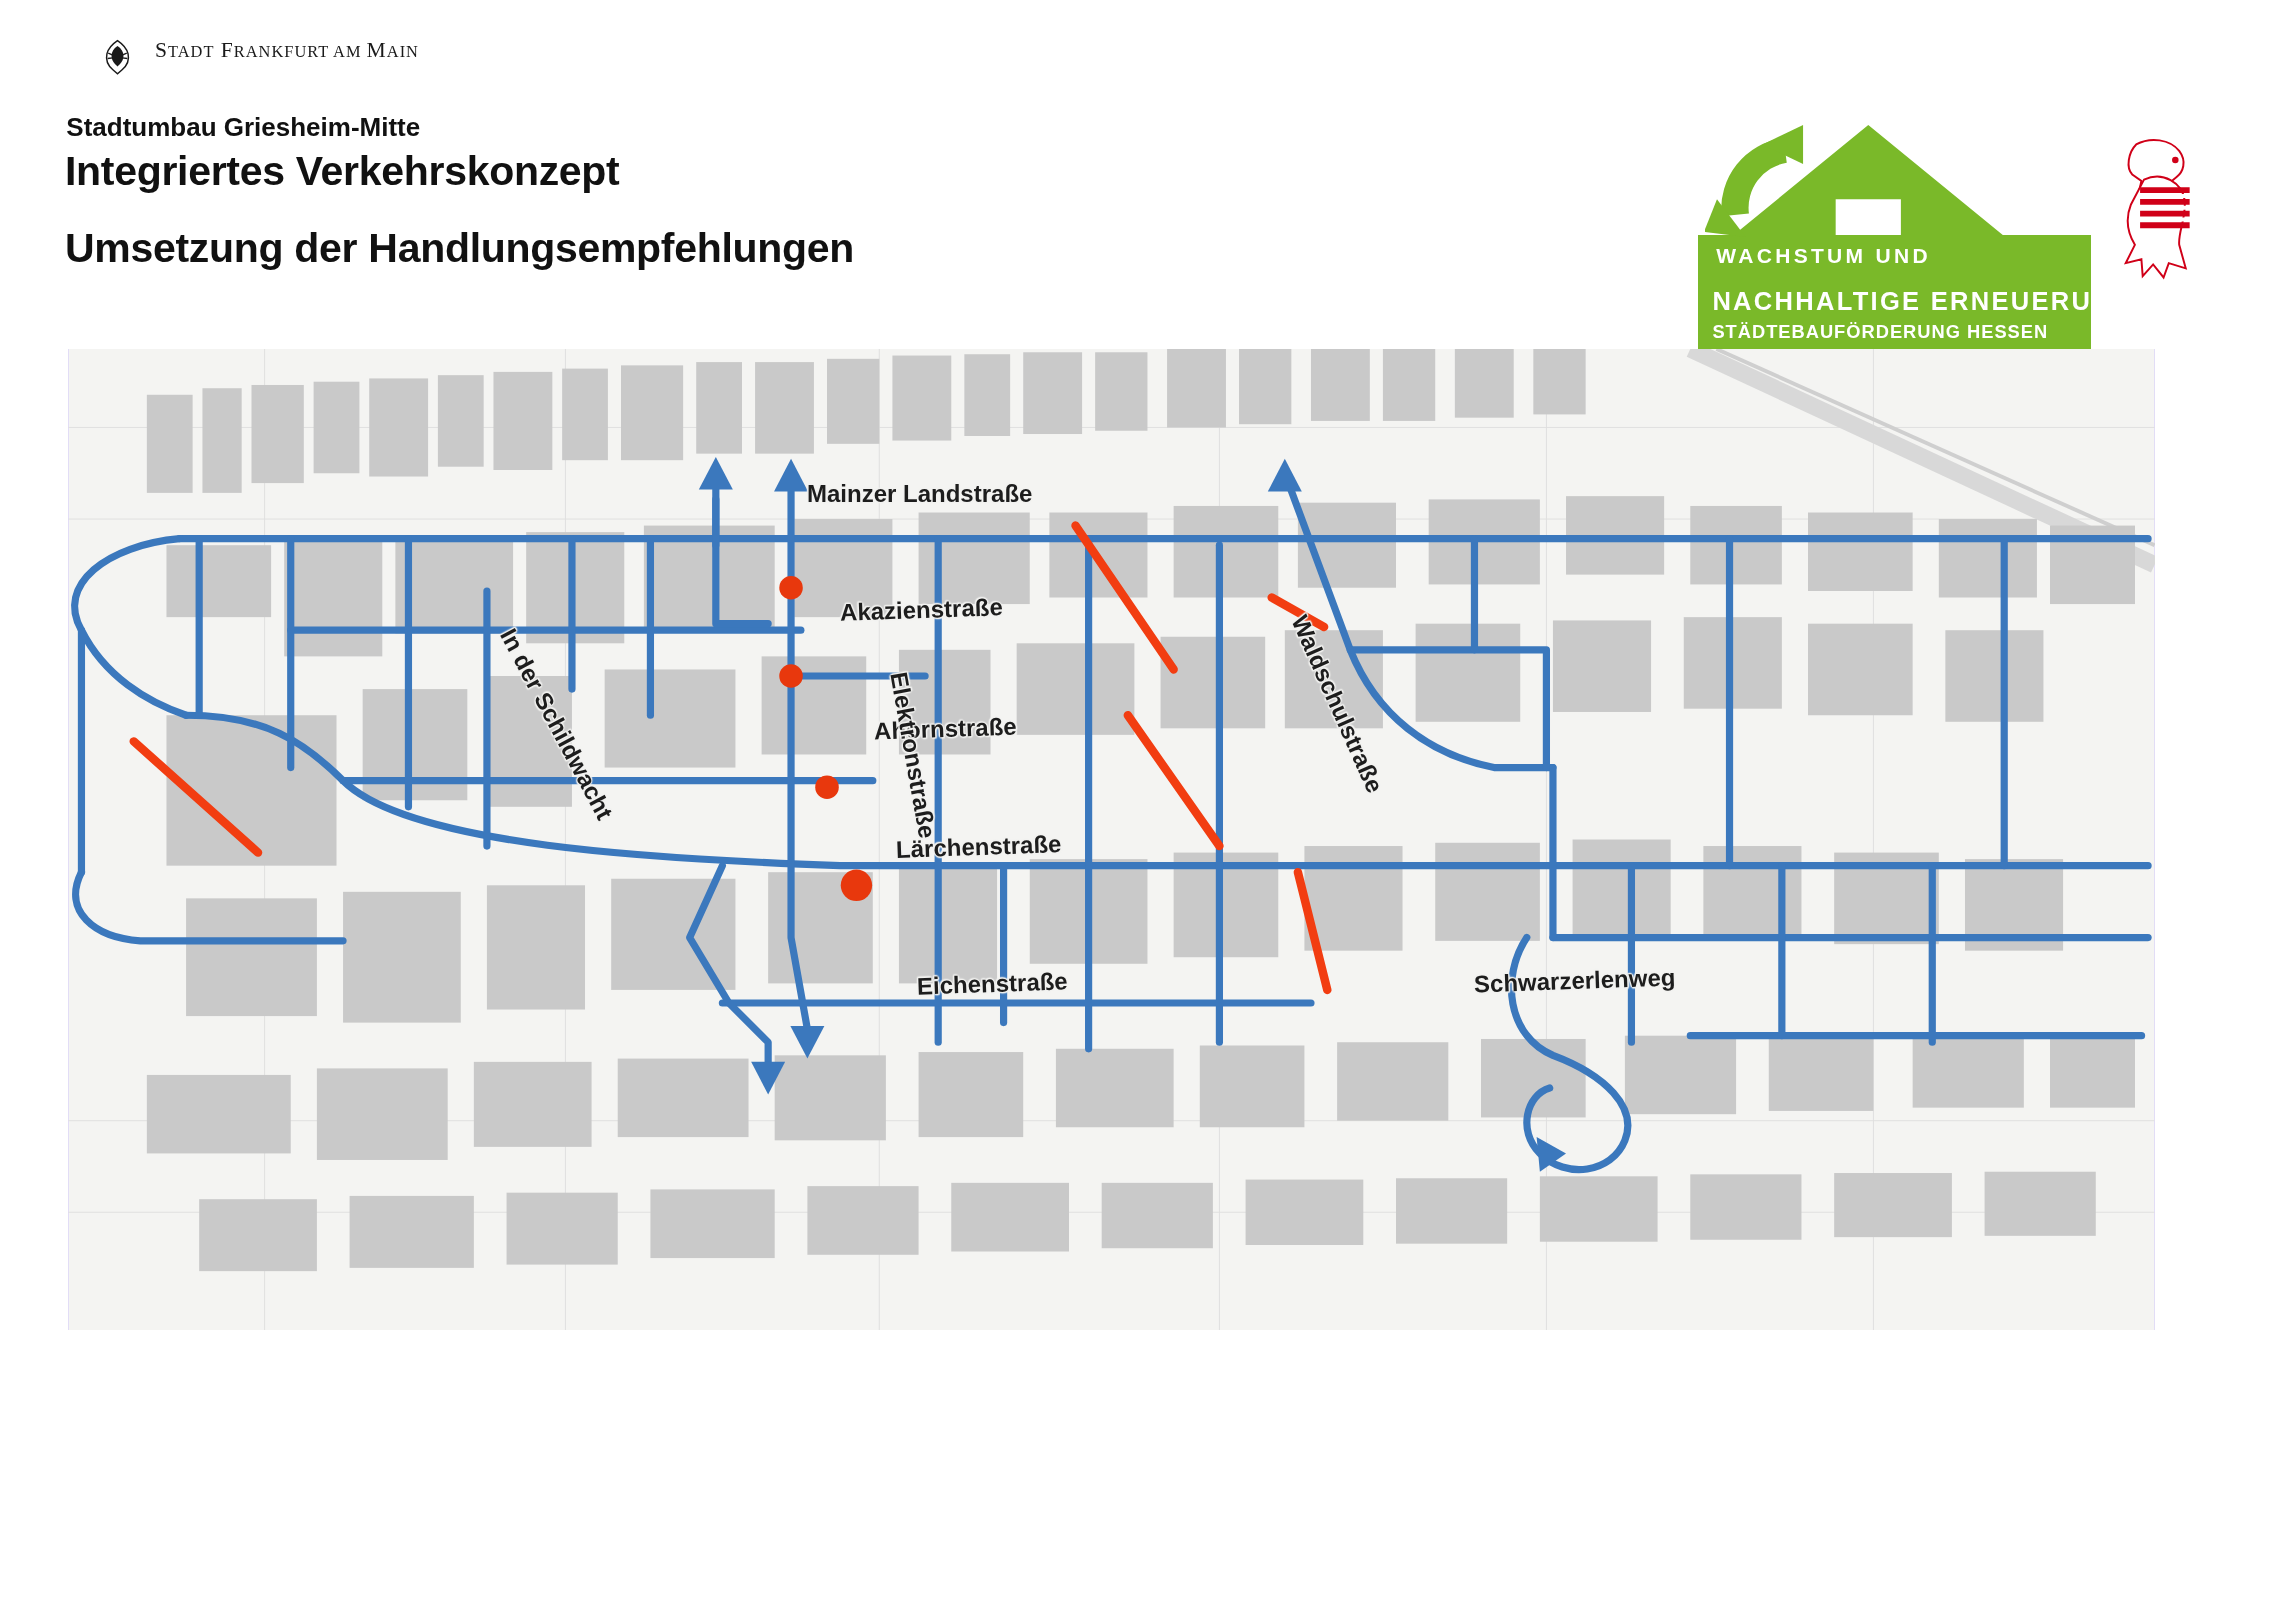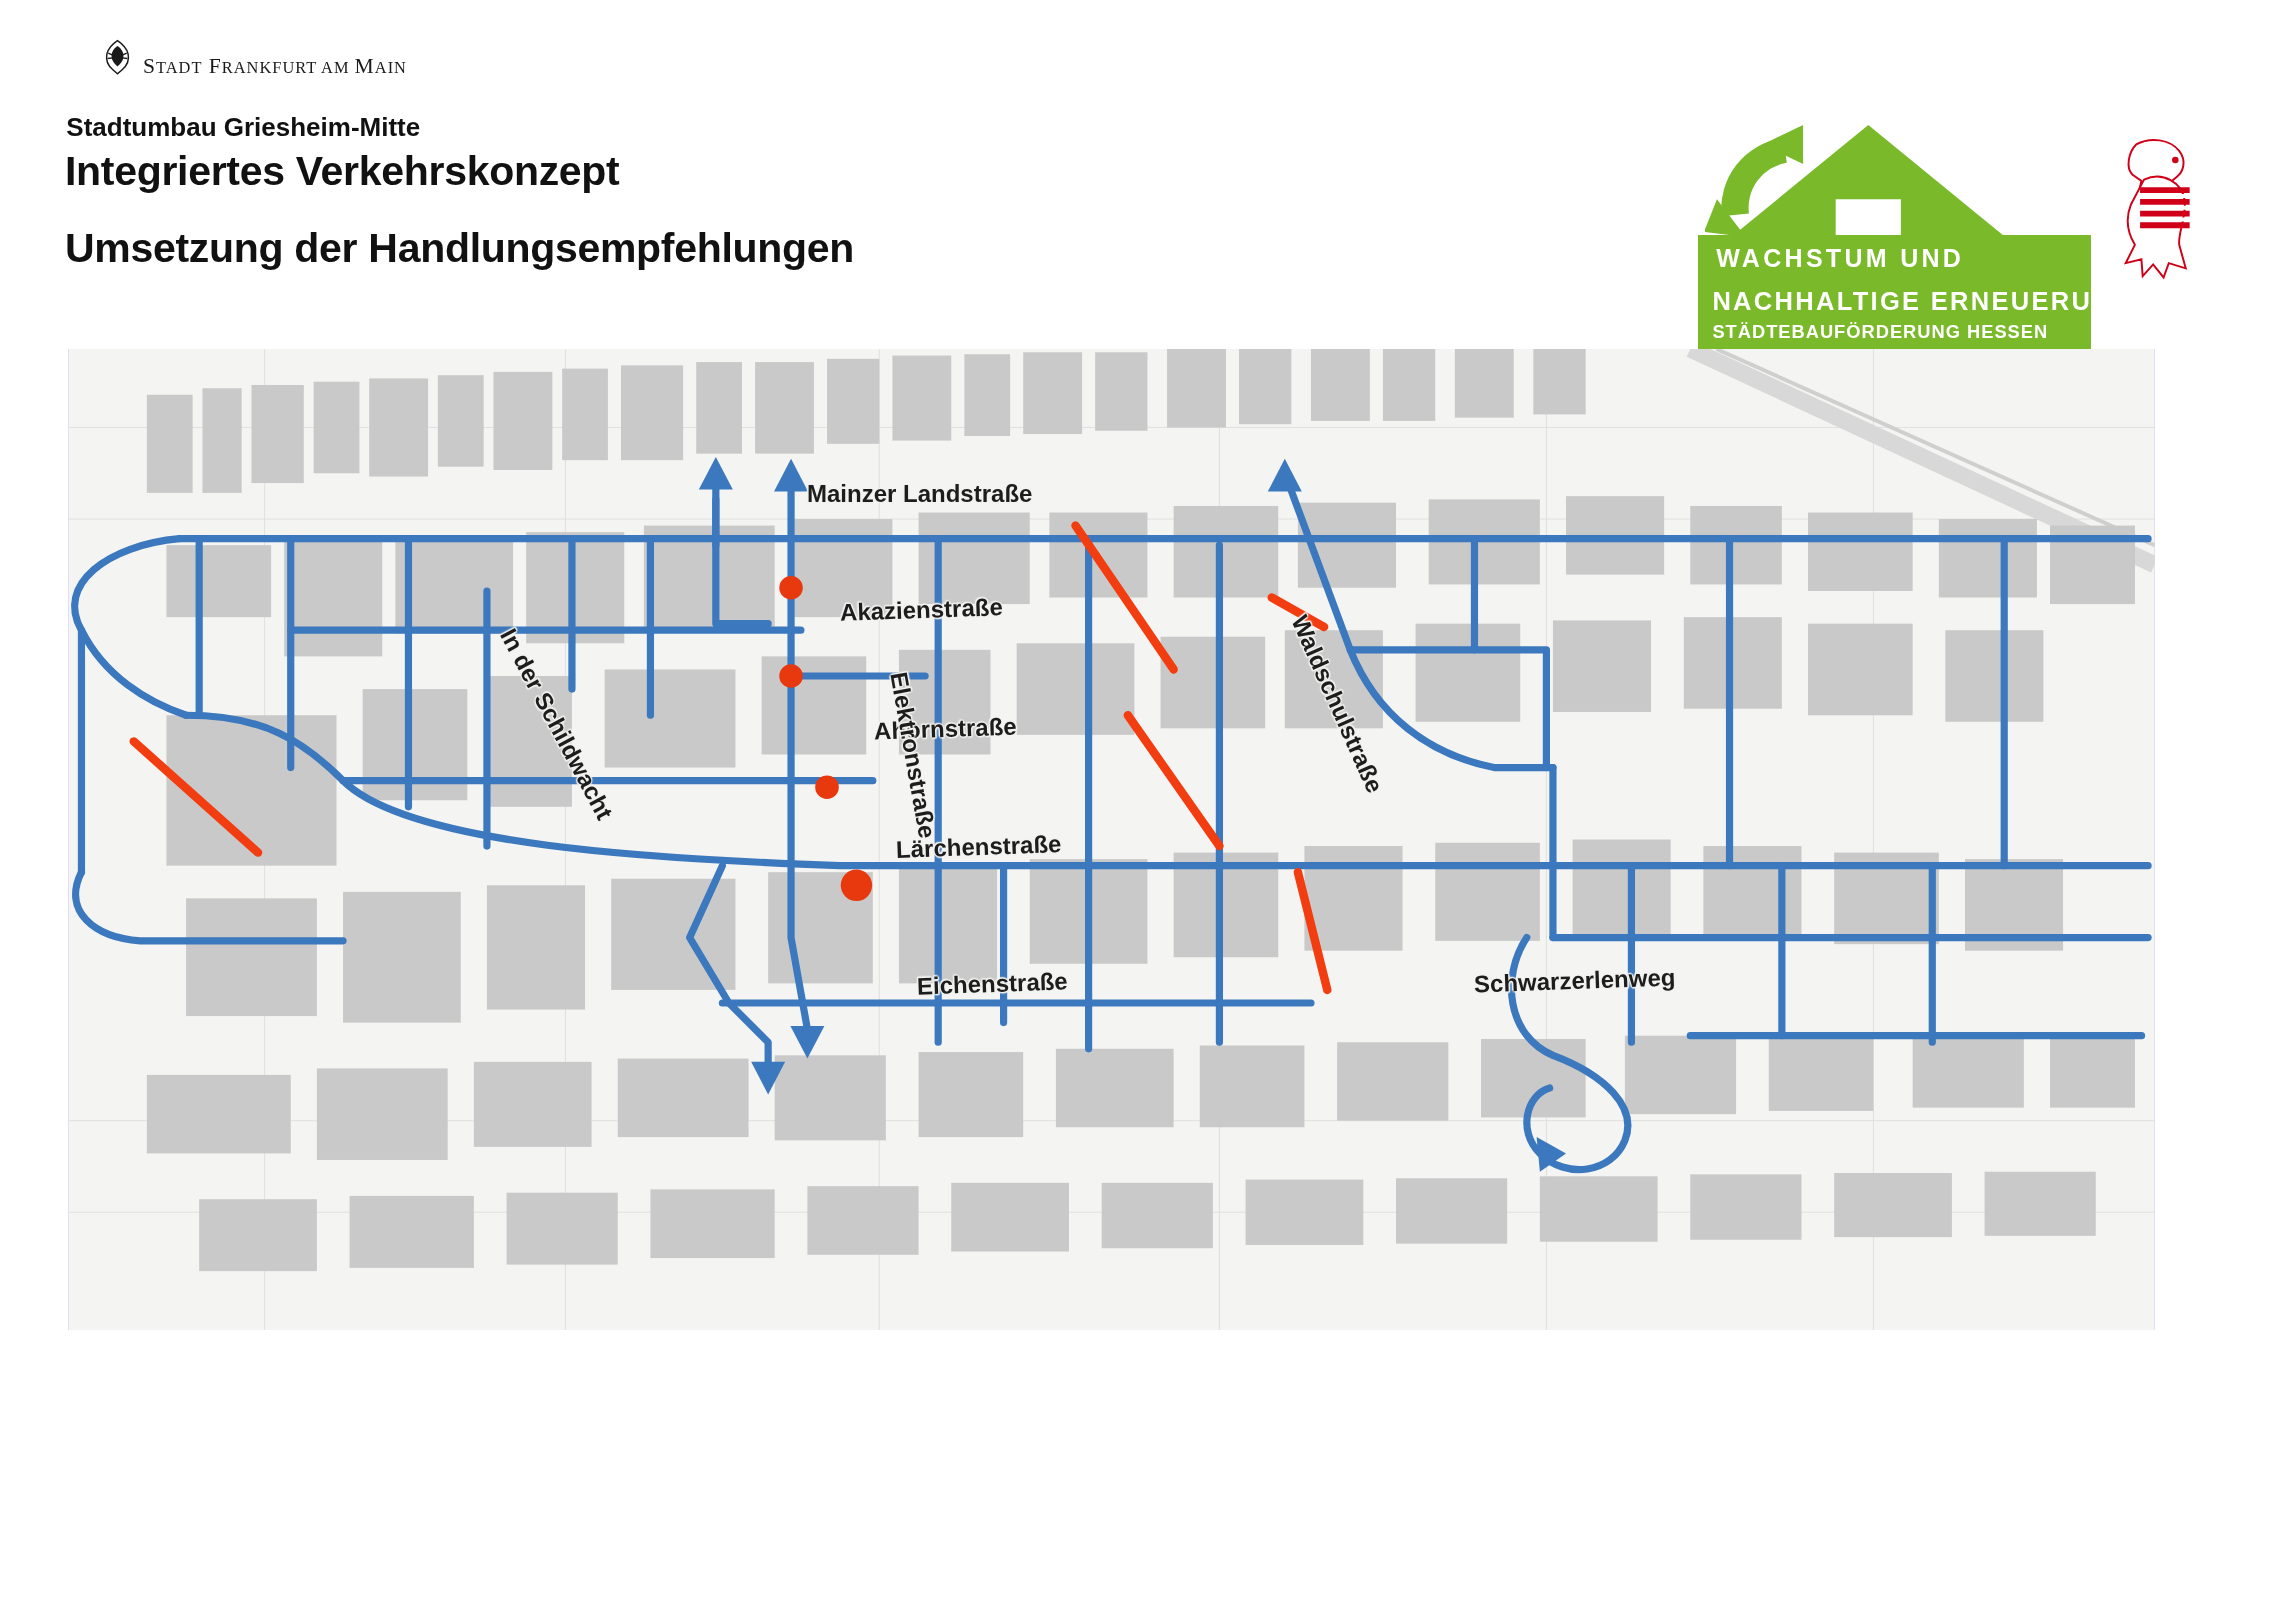--- a/index.html
+++ b/index.html
@@ -6,21 +6,21 @@
   body{
     width:2295px;height:1622px;
     background:#ffffff;
     font-family:"Liberation Sans", sans-serif;
     position:relative;
     overflow:hidden;
   }
   
   #city-logo{
     position:absolute;left:97px;top:38px;
-    display:flex;align-items:flex-end;gap:5px;
+    display:flex;align-items:flex-start;gap:17px;
   }
   #city-logo .crest{width:41px;height:41px;}
   #city-logo .crest svg{display:block;}
   #city-logo .wordmark{
     font-family:"Liberation Serif", serif;
     font-size:21.6px;letter-spacing:1px;color:#1a1a1a;white-space:nowrap;
   }
   #city-logo .wordmark .small{font-size:16.4px;}
   #title-block{position:absolute;left:65px;top:112px;}
   #title-block .kicker{
@@ -37,21 +37,21 @@
     position:absolute;left:1698px;top:121px;width:471px;height:262px;
   }
   #prog-green-box{
     position:absolute;left:0;top:114px;width:393px;height:134px;background:#7ab929;
   }
   #prog-arrow-shape{position:absolute;left:6.5px;top:0;width:307px;height:150px;}
   #prog-hessen-lion{position:absolute;left:399px;top:13px;width:124px;height:150px;}
   #prog-line1,#prog-line2,#prog-line3{
     position:absolute;color:#fff;font-weight:bold;white-space:nowrap;
   }
-  #prog-line1{left:18.3px;top:123px;font-size:25px;letter-spacing:3.3px;}
+  #prog-line1{left:18.3px;top:123px;font-size:21px;letter-spacing:3.3px;}
   #prog-line2{left:14.4px;top:166px;font-size:25.5px;letter-spacing:2.3px;}
   #prog-line3{left:14.4px;top:200px;font-size:18.3px;letter-spacing:1px;}
   
   #map-figure{
     position:absolute;left:68px;top:349px;width:2087px;height:981px;
     background:#c4b5fd;overflow:hidden;
   }
   #map-svg{position:absolute;left:0;top:0;}
   .street-label{
     position:absolute;

